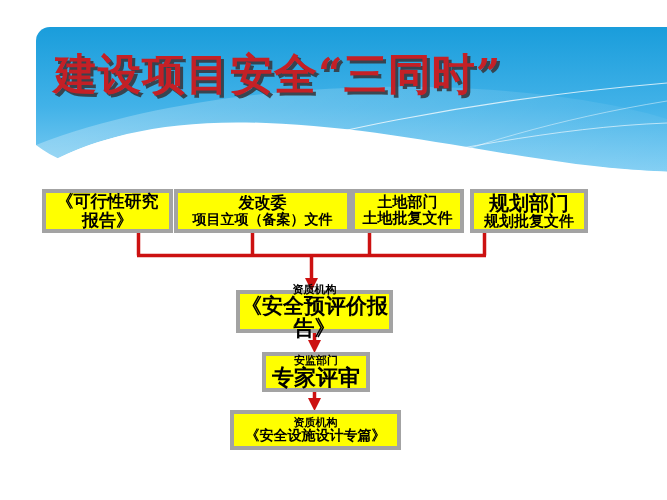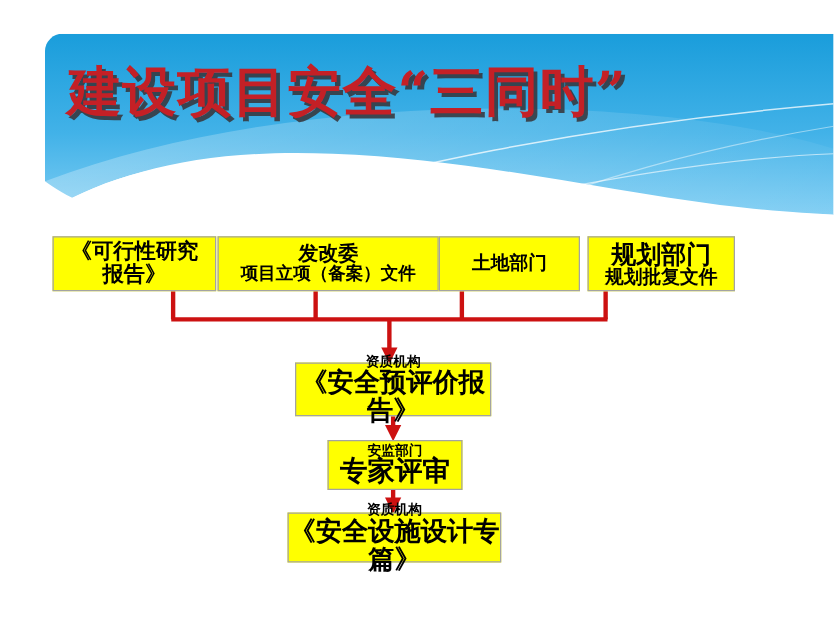--- a/index.html
+++ b/index.html
@@ -58,21 +58,21 @@
   #flow {
     position: absolute;
     left: 0; top: 0;
     width: 667px;
     height: 500px;
   }
   .node {
     position: absolute;
     box-sizing: border-box;
     background: #FFFF00;
-    border: 1px solid #a3a3a3;
+    border: 4px solid #a3a3a3;
     text-align: center;
     color: #000000;
     font-family: "DejaVu Sans", "Liberation Sans", sans-serif;
     display: flex;
     flex-direction: column;
     justify-content: center;
     align-items: center;
     line-height: 1.05;
   }
   .node .sub {
@@ -107,21 +107,21 @@
   #node-planning .sub2 { font-size: 20px; }
   #node-planning .main { font-size: 15px; }
 
   #node-presafety { left: 236px; top: 290px; width: 157px; height: 43px; }
   #node-presafety .main { font-size: 21px; }
 
   #node-expert { left: 262px; top: 352px; width: 108px; height: 40px; }
   #node-expert .main { font-size: 22px; }
 
   #node-design { left: 230px; top: 410px; width: 171px; height: 40px; }
-  #node-design .main { font-size: 21px; }
+  #node-design .main { font-size: 14px; }
 
   
   #connectors {
     position: absolute;
     left: 0; top: 0;
     width: 667px;
     height: 500px;
     pointer-events: none;
   }
 </style>
@@ -192,20 +192,21 @@
       <span class="main">报告》</span>
     </div>
 
     <div class="node two-even" id="node-ndrc">
       <span class="sub2">发改委</span>
       <span class="main">项目立项（备案）文件</span>
     </div>
 
     <div class="node two-even" id="node-land">
       <span class="sub2">土地部门</span>
+      <span class="main">土地批复文件</span>
     </div>
 
     <div class="node two-even" id="node-planning">
       <span class="sub2">规划部门</span>
       <span class="main">规划批复文件</span>
     </div>
 
     <div class="node" id="node-presafety">
       <span class="sub">资质机构</span>
       <span class="main">《安全预评价报告》</span>

